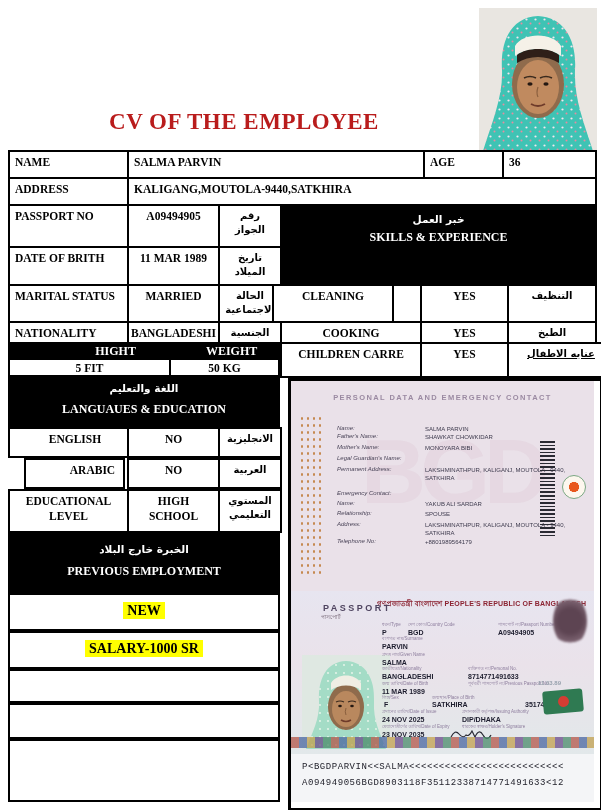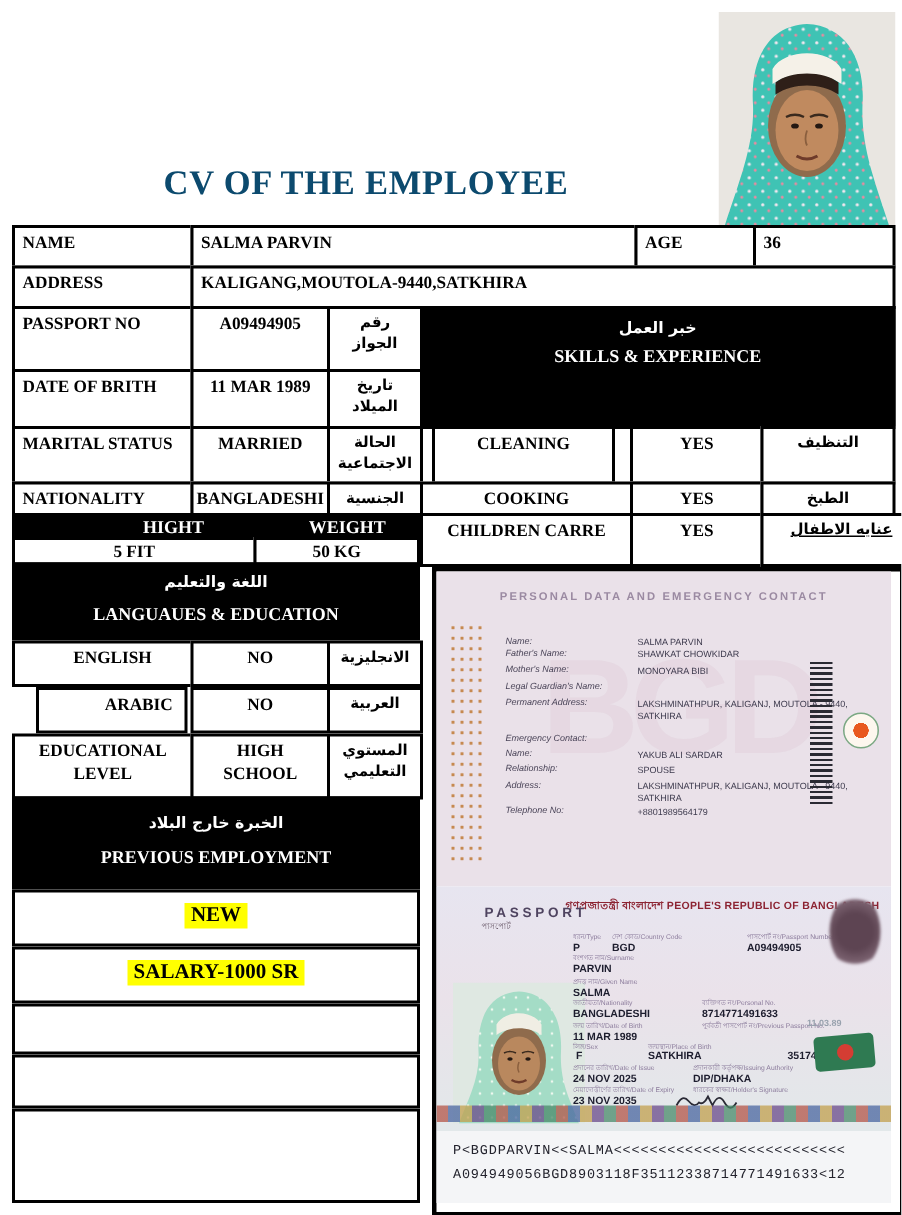--- a/index.html
+++ b/index.html
@@ -1,20 +1,20 @@
 <!DOCTYPE html>
 <html><head>
 <meta charset="utf-8">
 <style>
   html,body{margin:0;padding:0;background:#fff;}
   .page{position:relative;width:601px;height:810px;background:#fff;overflow:hidden;
         font-family:"Liberation Serif",serif;}
   .abs{position:absolute;box-sizing:border-box;}
   .title{position:absolute;left:0;top:109px;width:488px;text-align:center;
-         font:bold 23px "Liberation Serif",serif;color:#0c4a6e;letter-spacing:.5px;}
+         font:bold 23px "Liberation Serif",serif;color:#b91c1c;letter-spacing:.5px;}
   
   .c{position:absolute;box-sizing:border-box;border:2.5px solid #000;background:#fff;
      font:bold 11.5px "Liberation Serif",serif;color:#000;padding:3px 5px;line-height:1.3;}
   .ctr{text-align:center;}
   .arb{direction:rtl;text-align:center;font-family:"DejaVu Sans",sans-serif;font-size:10px;font-weight:bold;line-height:1.35;}
   .hdr{position:absolute;box-sizing:border-box;border:2.5px solid #000;background:#000;color:#fff;
        text-align:center;font:bold 12px "Liberation Serif",serif;line-height:1.5;}
   .hdr .arline{font-family:"DejaVu Sans",sans-serif;font-size:10.5px;display:block;}
   .hl{background:#ffff00;padding:1px 4px;font:bold 14px "Liberation Serif",serif;}
   .split{display:flex;padding-left:36px;}
@@ -100,21 +100,21 @@
   <div class="c arb" style="left:218px;top:246px;width:64px;height:40px;" dir="rtl">تاريخ الميلاد</div>
 
   <div class="hdr" style="left:280px;top:204px;width:317px;height:82px;padding-top:6px;">
     <span class="arline" dir="rtl">خبر العمل</span>
     <span>SKILLS &amp; EXPERIENCE</span>
   </div>
 
   <div class="c" style="left:8px;top:284px;width:121px;height:39px;">MARITAL STATUS</div>
   <div class="c ctr" style="left:127px;top:284px;width:93px;height:39px;">MARRIED</div>
   <div class="c arb" style="left:218px;top:284px;width:64px;height:39px;" dir="rtl">الحالة الاجتماعية</div>
-  <div class="c ctr" style="left:288px;top:284px;width:122px;height:39px;">CLEANING</div>
+  <div class="c ctr" style="left:272px;top:284px;width:122px;height:39px;">CLEANING</div>
   <div class="c ctr" style="left:420px;top:284px;width:89px;height:39px;">YES</div>
   <div class="c arb" style="left:507px;top:284px;width:90px;height:39px;" dir="rtl">التنظيف</div>
 
   <div class="c" style="left:8px;top:321px;width:121px;height:23px;">NATIONALITY</div>
   <div class="c ctr" style="left:127px;top:321px;width:93px;height:23px;padding:3px 1px;">BANGLADESHI</div>
   <div class="c arb" style="left:218px;top:321px;width:64px;height:23px;" dir="rtl">الجنسية</div>
   <div class="c ctr" style="left:280px;top:321px;width:142px;height:23px;">COOKING</div>
   <div class="c ctr" style="left:420px;top:321px;width:89px;height:23px;">YES</div>
   <div class="c arb" style="left:507px;top:321px;width:90px;height:23px;" dir="rtl">الطبخ</div>
 

